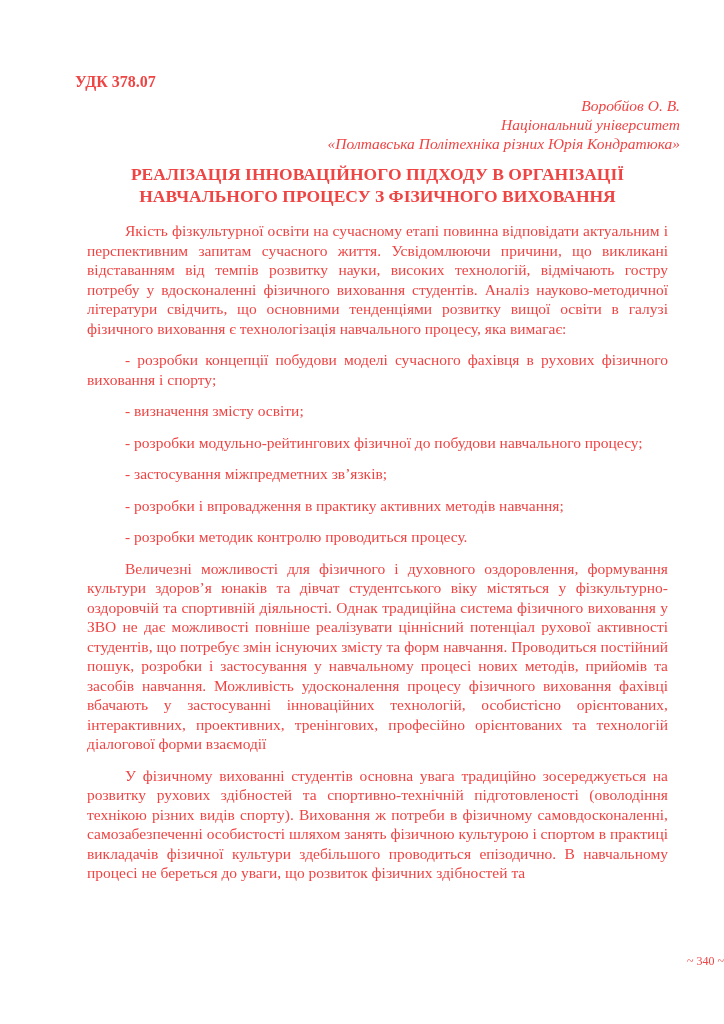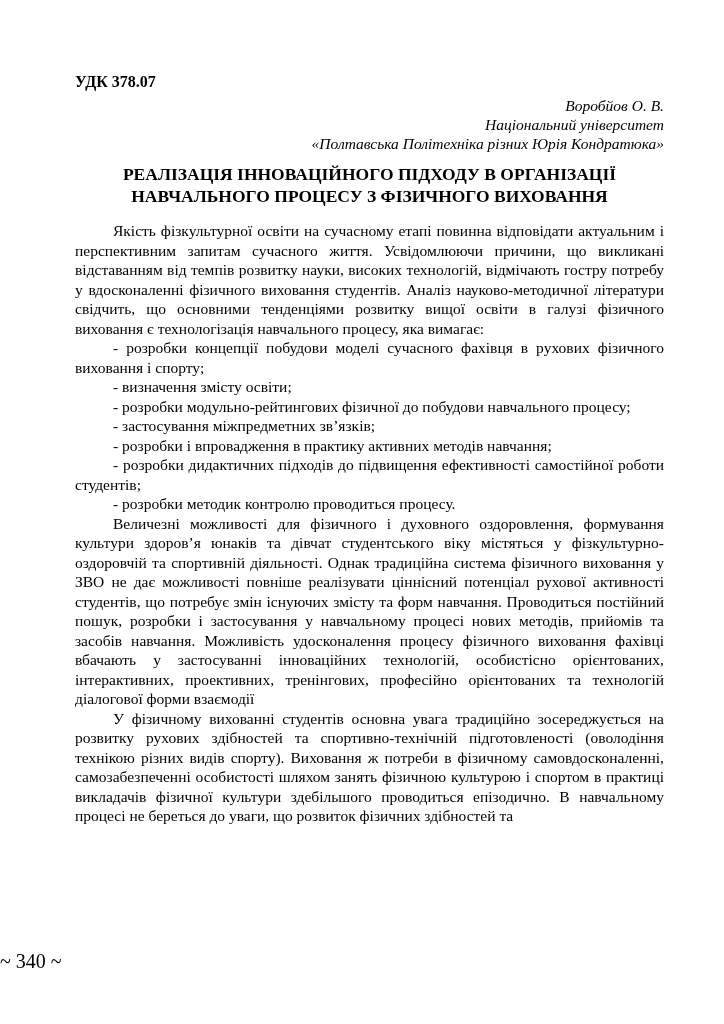--- a/index.html
+++ b/index.html
@@ -7,24 +7,24 @@
     padding: 0;
     background: #ffffff;
   }
   .page {
     position: relative;
     width: 724px;
     height: 1024px;
     box-sizing: border-box;
     margin: 0 auto;
     background: #ffffff;
-    color: #000000;
+    color: #ef4444;
     font-family: "Liberation Serif", "DejaVu Serif", serif;
     font-size: 15.5px;
-    padding: 72px 60px 0 75px;
+    padding: 72px 44px 0 75px;
     overflow: hidden;
   }
   .udc {
     font-weight: bold;
     font-size: 16px;
     line-height: 20px;
   }
   .author-block {
     margin-top: 4px;
     text-align: right;
@@ -33,32 +33,32 @@
     line-height: 19px;
   }
   .title {
     margin: 10px 0 14px 0;
     text-align: center;
     font-weight: bold;
     font-size: 17.5px;
     line-height: 22px;
   }
   .body-text .para {
-    margin: 0;
+    margin: 12px;
     text-align: justify;
     text-indent: 38px;
     line-height: 19.5px;
   }
   .footer {
     position: absolute;
     left: 0;
     right: 0;
     bottom: 54px;
-    text-align: left;
-    font-size: 20px;
+    text-align: right;
+    font-size: 12px;
     line-height: 18px;
   }
 </style>
 </head>
 <body>
 
 <div class="page">
 
   <div class="udc">УДК 378.07</div>
 
@@ -70,21 +70,20 @@
 
   <h1 class="title">РЕАЛІЗАЦІЯ ІННОВАЦІЙНОГО ПІДХОДУ В ОРГАНІЗАЦІЇ НАВЧАЛЬНОГО ПРОЦЕСУ З ФІЗИЧНОГО ВИХОВАННЯ</h1>
 
   <div class="body-text">
       <p class="para">Якість фізкультурної освіти на сучасному етапі повинна відповідати актуальним і перспективним запитам сучасного життя. Усвідомлюючи причини, що викликані відставанням від темпів розвитку науки, високих технологій, відмічають гостру потребу у вдосконаленні фізичного виховання студентів. Аналіз науково-методичної літератури свідчить, що основними тенденціями розвитку вищої освіти в галузі фізичного виховання є технологізація навчального процесу, яка вимагає:</p>
       <p class="para">- розробки концепції побудови моделі сучасного фахівця в рухових фізичного виховання і спорту;</p>
       <p class="para">- визначення змісту освіти;</p>
       <p class="para">- розробки модульно-рейтингових фізичної до побудови навчального процесу;</p>
       <p class="para">- застосування міжпредметних зв’язків;</p>
       <p class="para">- розробки і впровадження в практику активних методів навчання;</p>
-      <p class="para">- розробки дидактичних підходів до підвищення ефективності самостійної роботи студентів;</p>
       <p class="para">- розробки методик контролю проводиться процесу.</p>
       <p class="para">Величезні можливості для фізичного і духовного оздоровлення, формування культури здоров’я юнаків та дівчат студентського віку містяться у фізкультурно-оздоровчій та спортивній діяльності. Однак традиційна система фізичного виховання у ЗВО не дає можливості повніше реалізувати ціннісний потенціал рухової активності студентів, що потребує змін існуючих змісту та форм навчання. Проводиться постійний пошук, розробки і застосування у навчальному процесі нових методів, прийомів та засобів навчання. Можливість удосконалення процесу фізичного виховання фахівці вбачають у застосуванні інноваційних технологій, особистісно орієнтованих, інтерактивних, проективних, тренінгових, професійно орієнтованих та технологій діалогової форми взаємодії</p>
       <p class="para">У фізичному вихованні студентів основна увага традиційно зосереджується на розвитку рухових здібностей та спортивно-технічній підготовленості (оволодіння технікою різних видів спорту). Виховання ж потреби в фізичному самовдосконаленні, самозабезпеченні особистості шляхом занять фізичною культурою і спортом в практиці викладачів фізичної культури здебільшого проводиться епізодично. В навчальному процесі не береться до уваги, що розвиток фізичних здібностей та</p>
     </div>
 
   <div class="footer">~ 340 ~</div>
 
 </div>
 
 </body></html>

